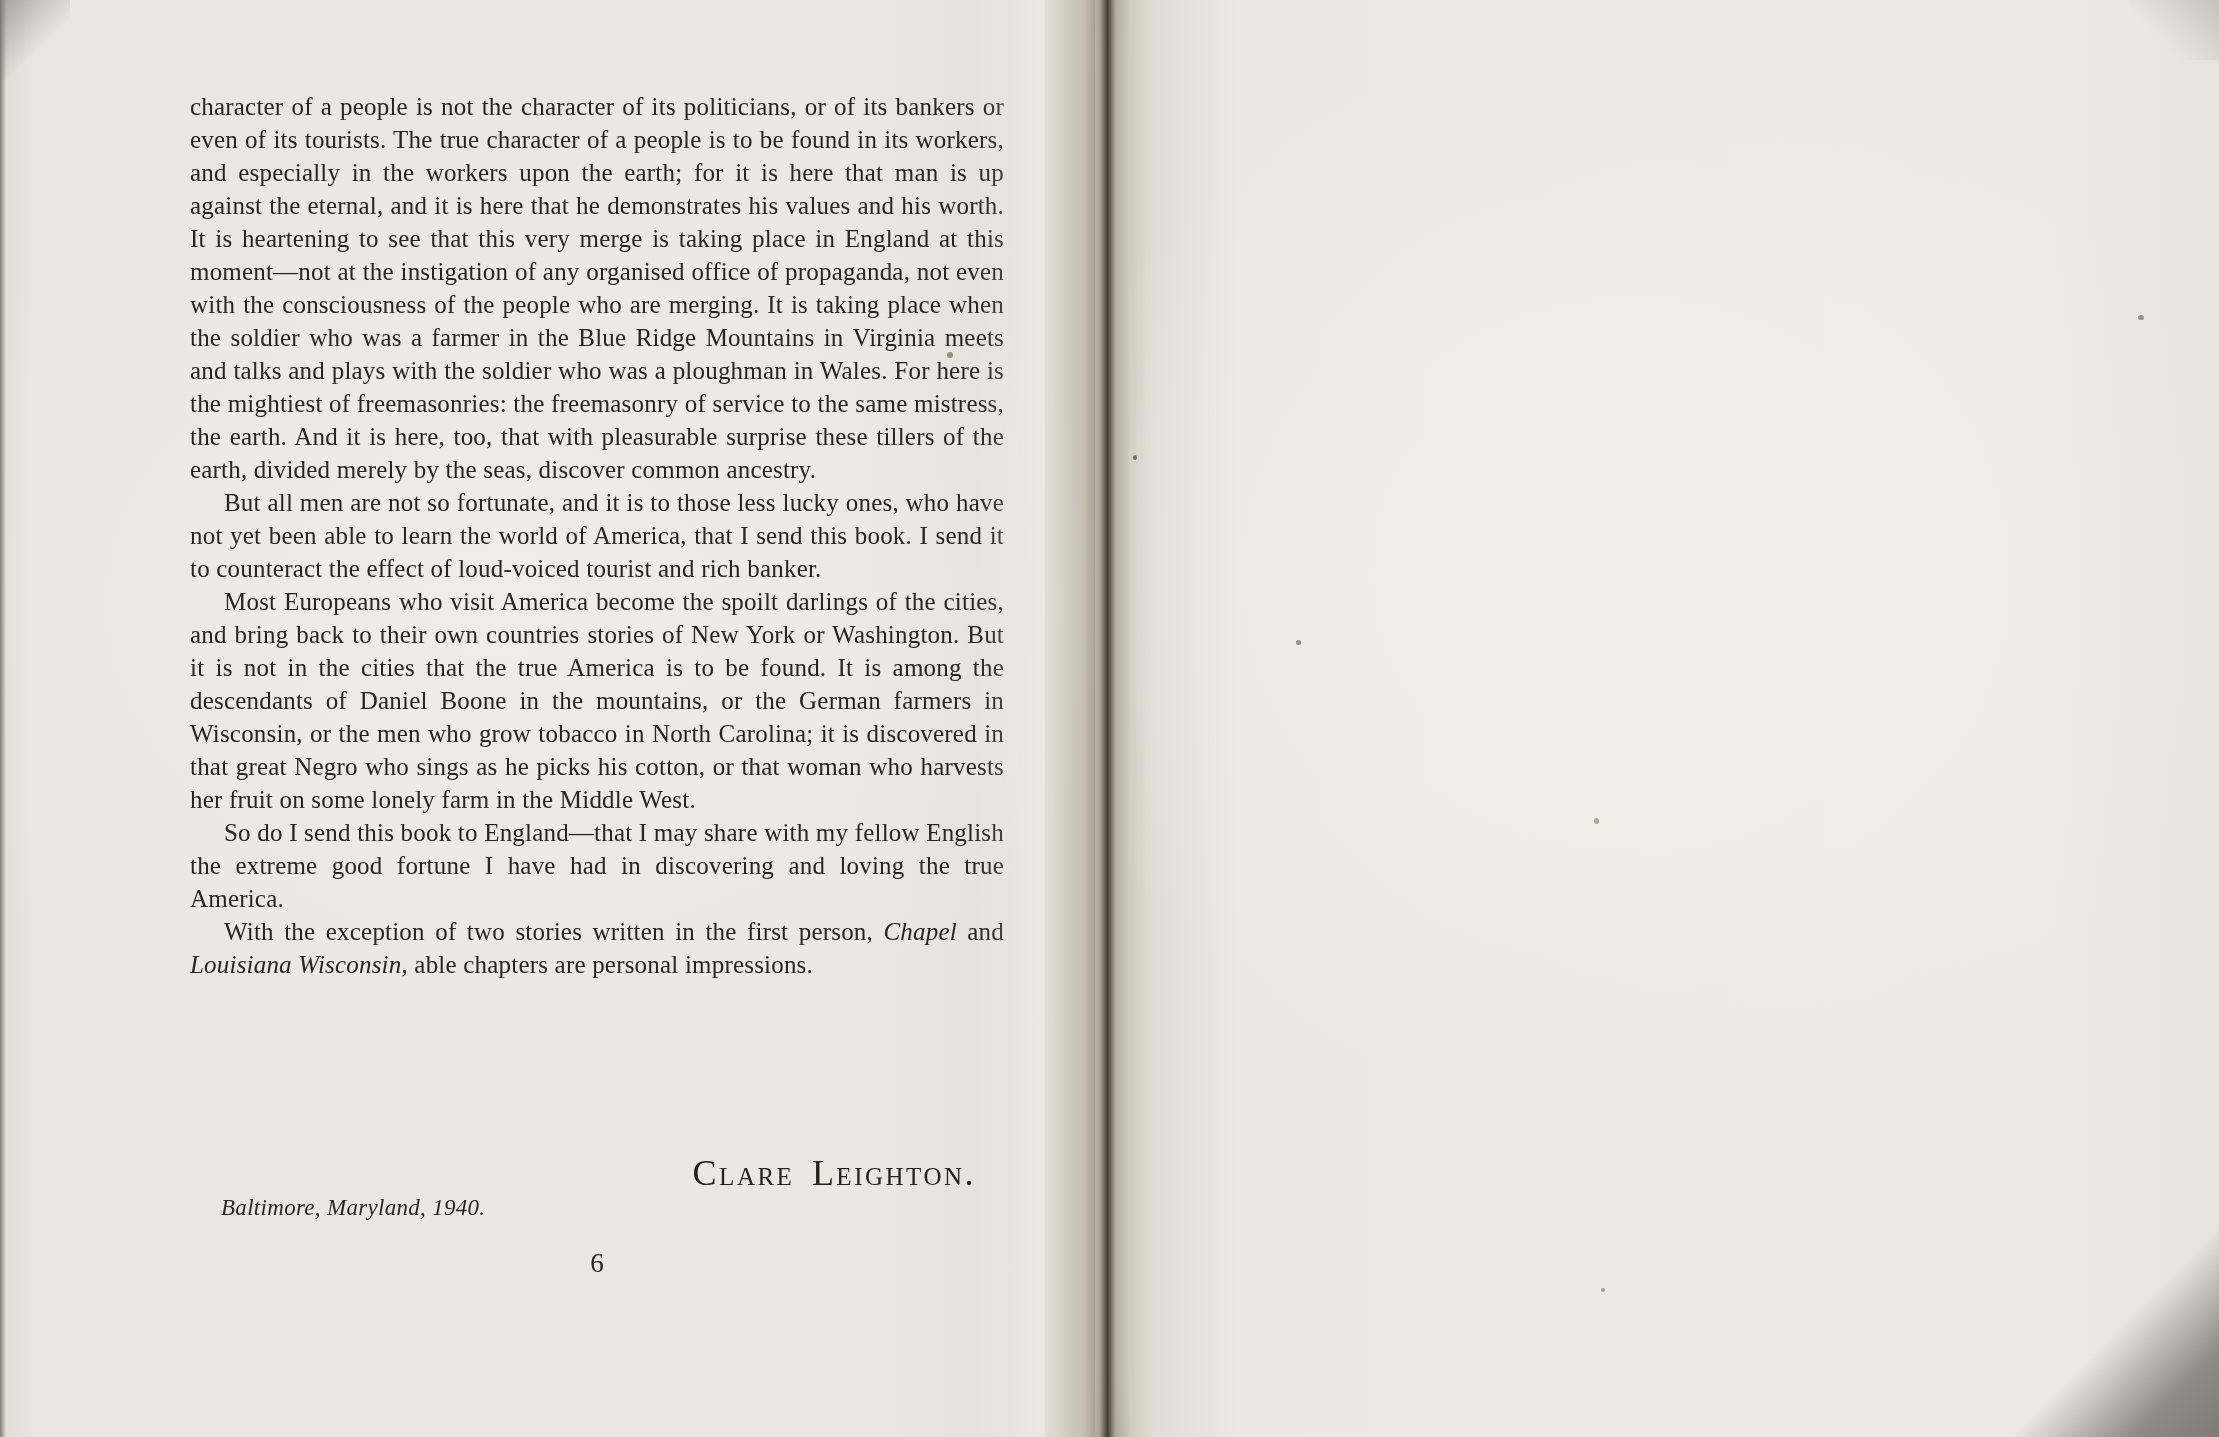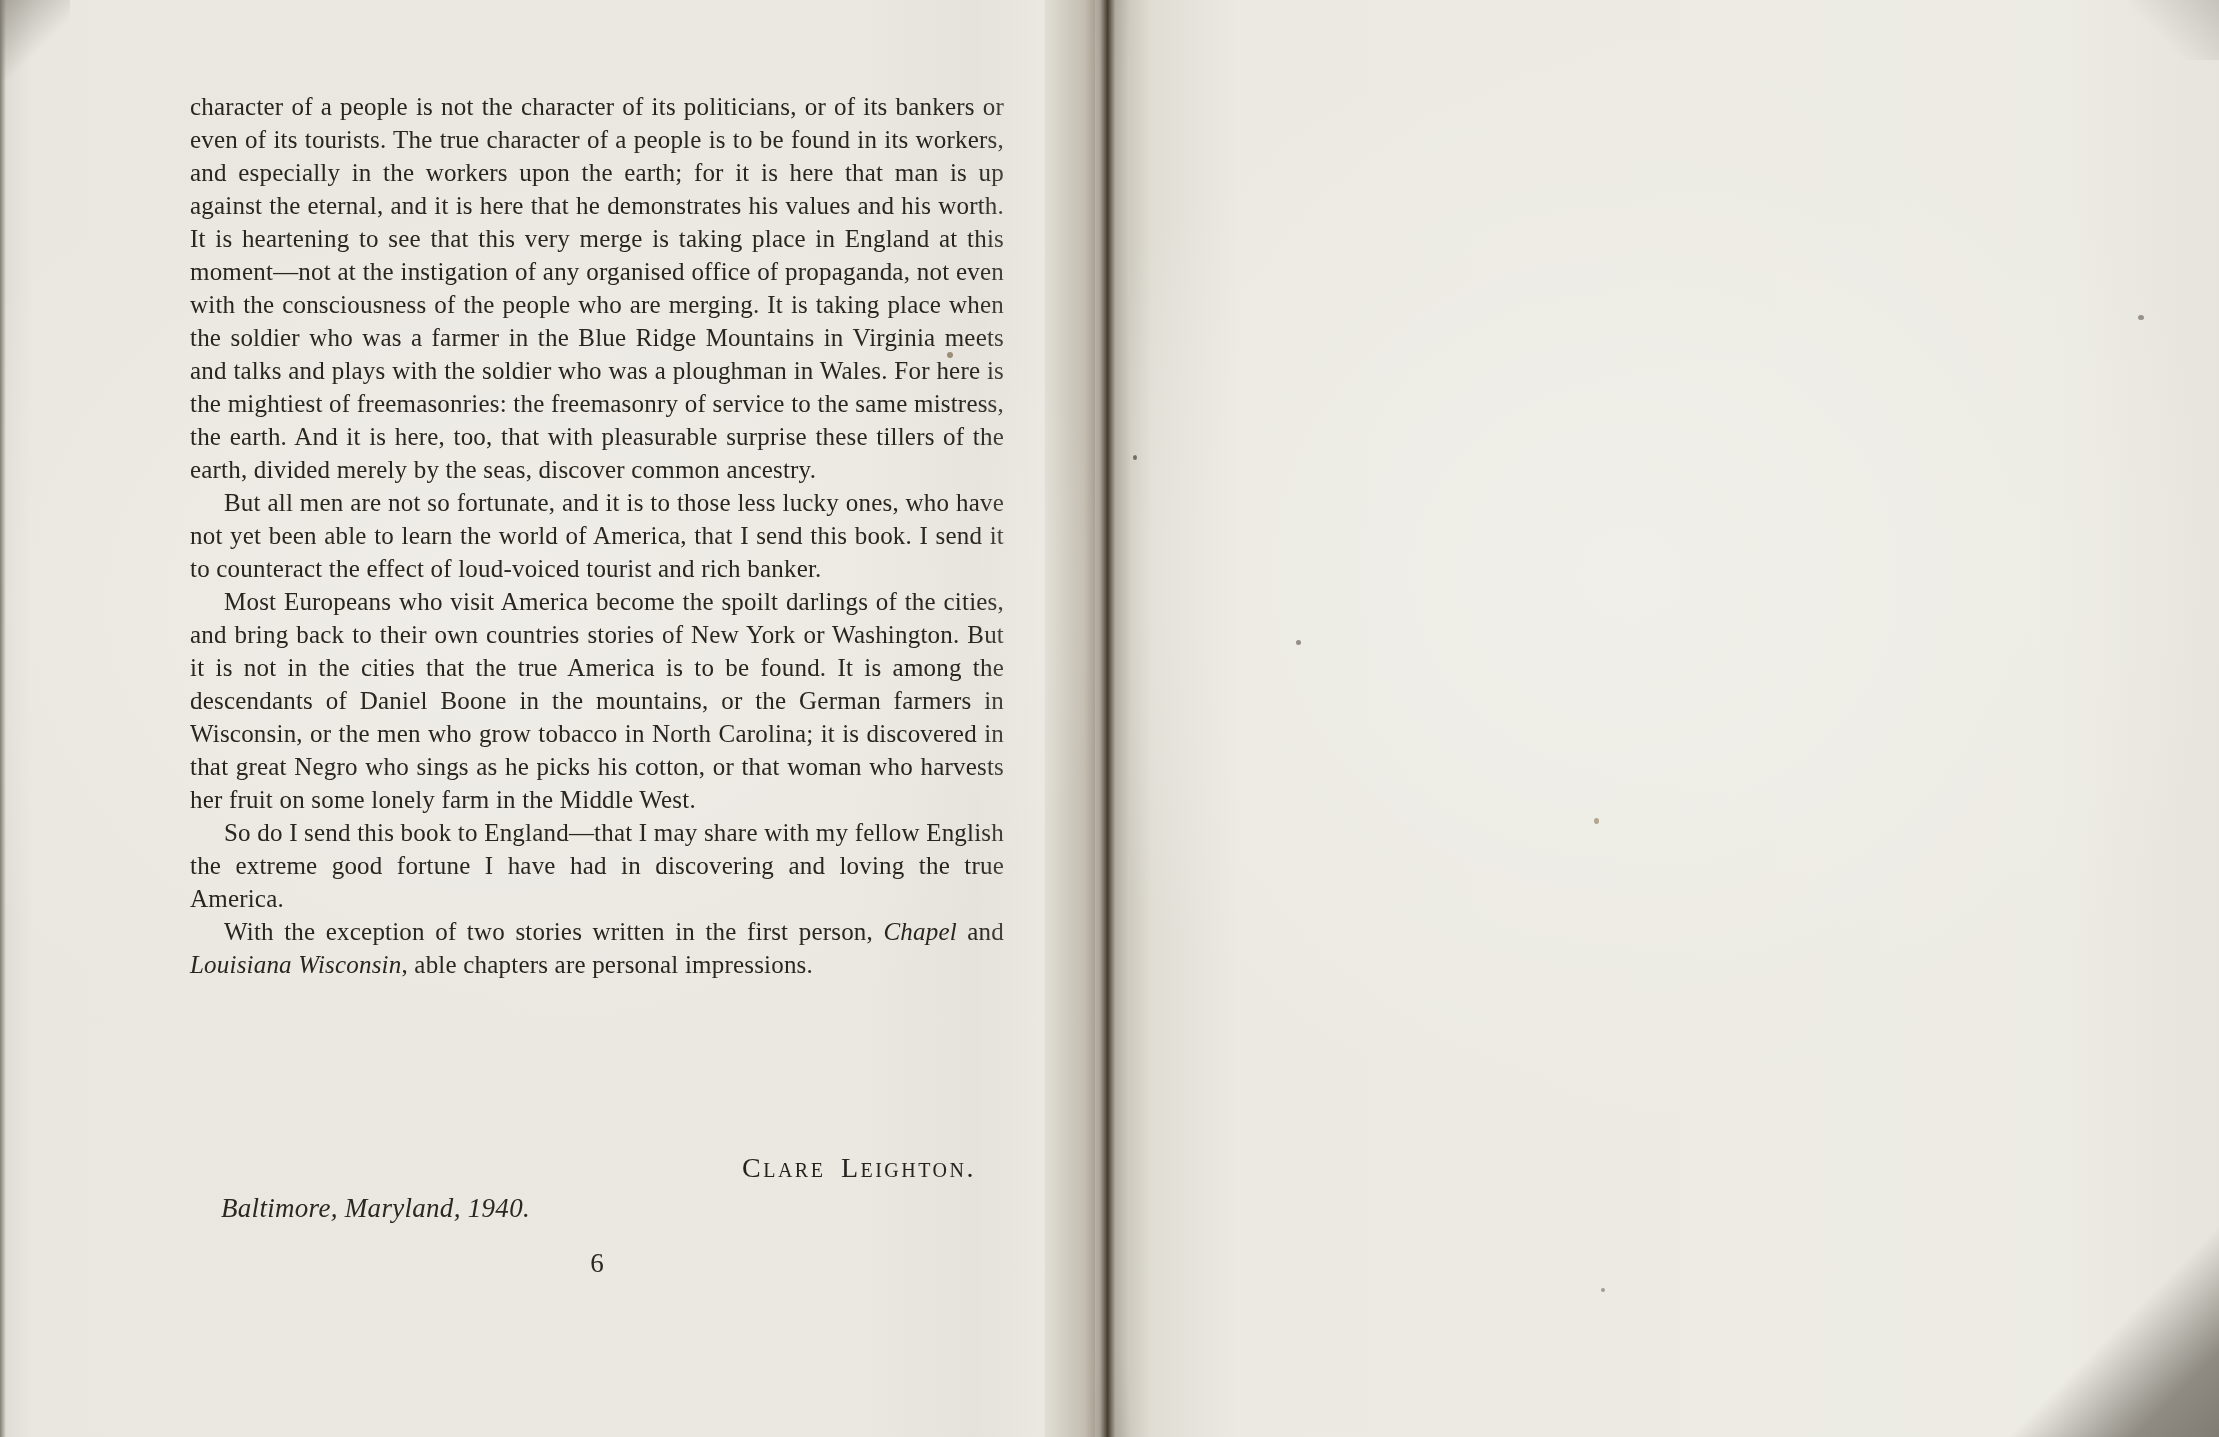--- a/index.html
+++ b/index.html
@@ -42,26 +42,26 @@
   
   .body-text{
     position:absolute;left:190px;top:90px;width:814px;
     font-size:25px;line-height:33px;color:#29251f;
     text-align:justify;letter-spacing:.2px;
   }
   .body-text p{margin:0;}
   .body-text p.indent{text-indent:34px;}
   .signature{
     position:absolute;left:190px;top:1152px;width:786px;
-    text-align:right;font-size:28px;color:#262220;
+    text-align:right;font-size:36px;color:#262220;
     font-variant:small-caps;letter-spacing:2.5px;word-spacing:6px;
   }
   .dateline{
     position:absolute;left:221px;top:1190px;
-    font-style:italic;font-size:27px;line-height:36px;color:#2b2722;
+    font-style:italic;font-size:23px;line-height:36px;color:#2b2722;
     letter-spacing:.3px;
   }
   .folio{font-size:27px;color:#2b2722;}
   .folio-left{position:absolute;left:190px;top:1248px;width:814px;text-align:center;}
   
   .edge-left{position:absolute;left:0;top:0;width:6px;height:1437px;
     background:linear-gradient(90deg,#827e74,rgba(130,126,116,0));}
   .corner-tl{position:absolute;left:0;top:0;width:70px;height:80px;
     background:linear-gradient(135deg,rgba(120,115,105,.55) 0%,rgba(120,115,105,0) 60%);}
   .corner-br{position:absolute;right:0;bottom:0;width:260px;height:210px;

